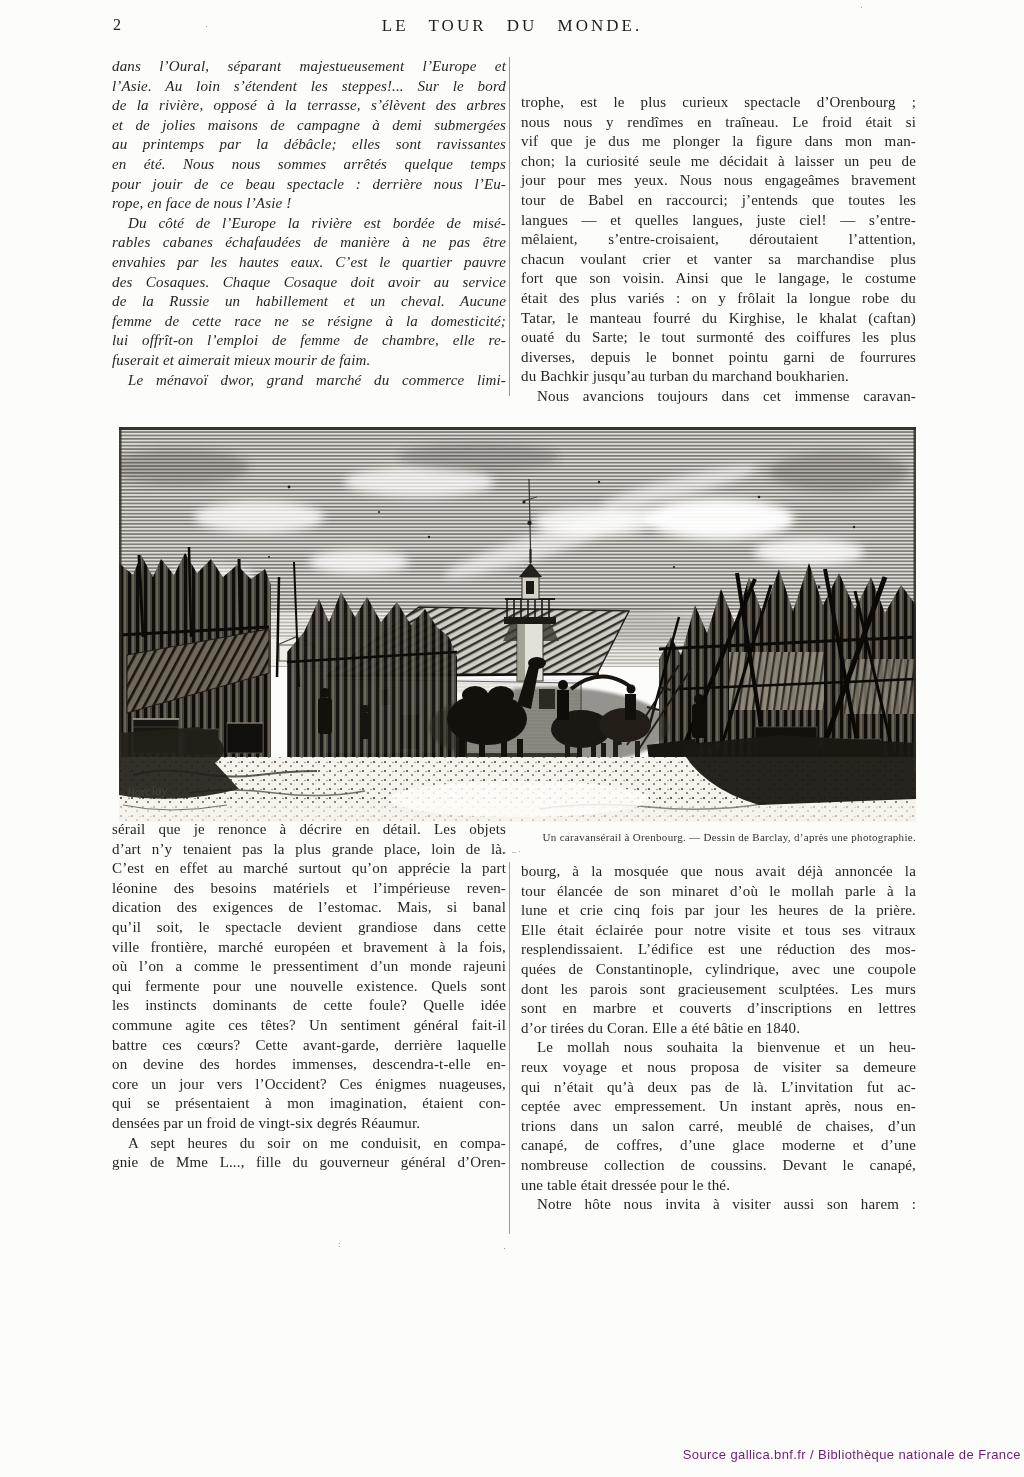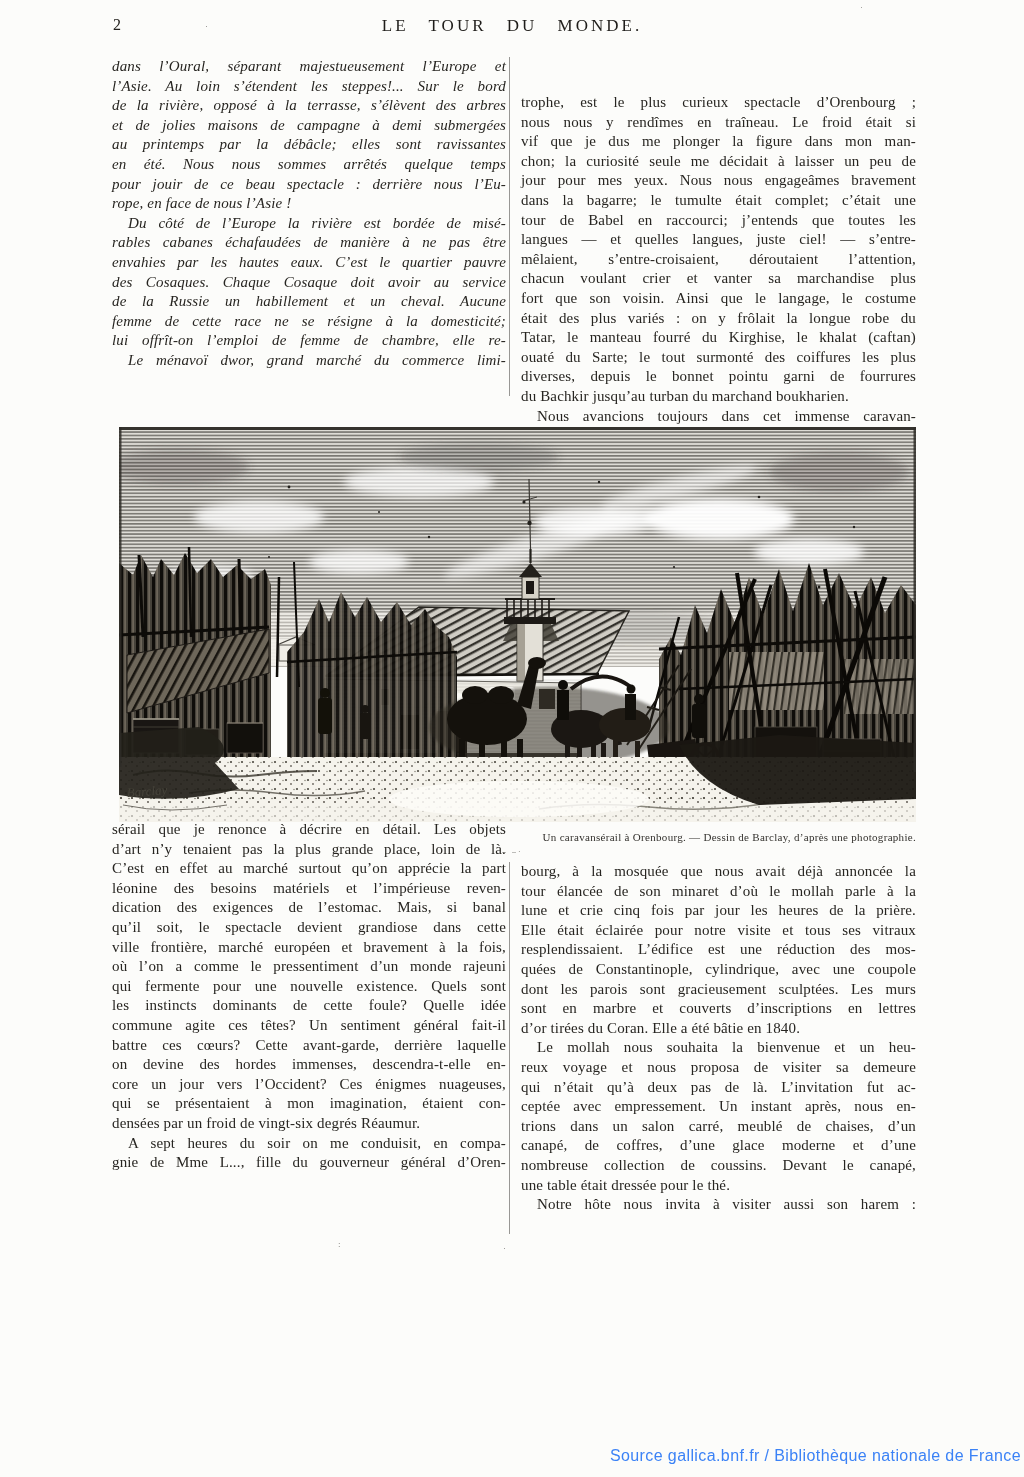--- a/index.html
+++ b/index.html
@@ -20,21 +20,21 @@
   .line.endline{text-align-last:left;}
   .line.indent{text-indent:16px;}
   .divider{position:absolute;left:509px;width:1px;background:rgba(70,68,64,.55);}
   .divider.d-top{top:57px;height:339px;}
   .divider.d-bottom{top:862px;height:372px;}
   .illustration{position:absolute;left:119px;top:427px;width:797px;height:395px;margin:0;}
   .illustration svg{display:block;width:797px;height:395px;}
   .caption{position:absolute;left:112px;top:831px;width:804px;text-align:right;
         font-size:11px;letter-spacing:0.3px;color:#33312d;}
   .footer{position:absolute;right:3px;top:1447px;font-family:"Liberation Sans","DejaVu Sans",sans-serif;
-        font-size:16px;letter-spacing:0.4px;color:#3b82f6;}
+        font-size:13px;letter-spacing:0.4px;color:#701a75;}
   .speck{position:absolute;color:#6e6c68;font-size:9px;line-height:9px;}
   .speck.s1{left:205px;top:22px;}
   .speck.s2{left:860px;top:6px;}
   .speck.s3{left:502px;top:847px;font-size:8px;letter-spacing:2px;}
   .speck.s4{left:338px;top:1240px;}
   .speck.s5{left:503px;top:1244px;}
 </style>
 </head>
 <body>
 
@@ -55,33 +55,33 @@
         <div class="line endline">rope, en face de nous l’Asie !</div>
       </div>
       <div class="para">
         <div class="line indent">Du côté de l’Europe la rivière est bordée de misé-</div>
         <div class="line">rables cabanes échafaudées de manière à ne pas être</div>
         <div class="line">envahies par les hautes eaux. C’est le quartier pauvre</div>
         <div class="line">des Cosaques. Chaque Cosaque doit avoir au service</div>
         <div class="line">de la Russie un habillement et un cheval. Aucune</div>
         <div class="line">femme de cette race ne se résigne à la domesticité;</div>
         <div class="line">lui offrît-on l’emploi de femme de chambre, elle re-</div>
+        <div class="line endline">fuserait et aimerait mieux mourir de faim.</div>
       </div>
       <div class="para">
         <div class="line indent">Le ménavoï dwor, grand marché du commerce limi-</div>
       </div>
     </div>
   <div class="col top-right">
       <div class="para">
         <div class="line">trophe, est le plus curieux spectacle d’Orenbourg ;</div>
         <div class="line">nous nous y rendîmes en traîneau. Le froid était si</div>
         <div class="line">vif que je dus me plonger la figure dans mon man-</div>
         <div class="line">chon; la curiosité seule me décidait à laisser un peu de</div>
         <div class="line">jour pour mes yeux. Nous nous engageâmes bravement</div>
-        <div class="line">dans la bagarre; le tumulte était complet; c’était une</div>
         <div class="line">tour de Babel en raccourci; j’entends que toutes les</div>
         <div class="line">langues — et quelles langues, juste ciel! — s’entre-</div>
         <div class="line">mêlaient, s’entre-croisaient, déroutaient l’attention,</div>
         <div class="line">chacun voulant crier et vanter sa marchandise plus</div>
         <div class="line">fort que son voisin. Ainsi que le langage, le costume</div>
         <div class="line">était des plus variés : on y frôlait la longue robe du</div>
         <div class="line">Tatar, le manteau fourré du Kirghise, le khalat (caftan)</div>
         <div class="line">ouaté du Sarte; le tout surmonté des coiffures les plus</div>
         <div class="line">diverses, depuis le bonnet pointu garni de fourrures</div>
         <div class="line endline">du Bachkir jusqu’au turban du marchand boukharien.</div>

